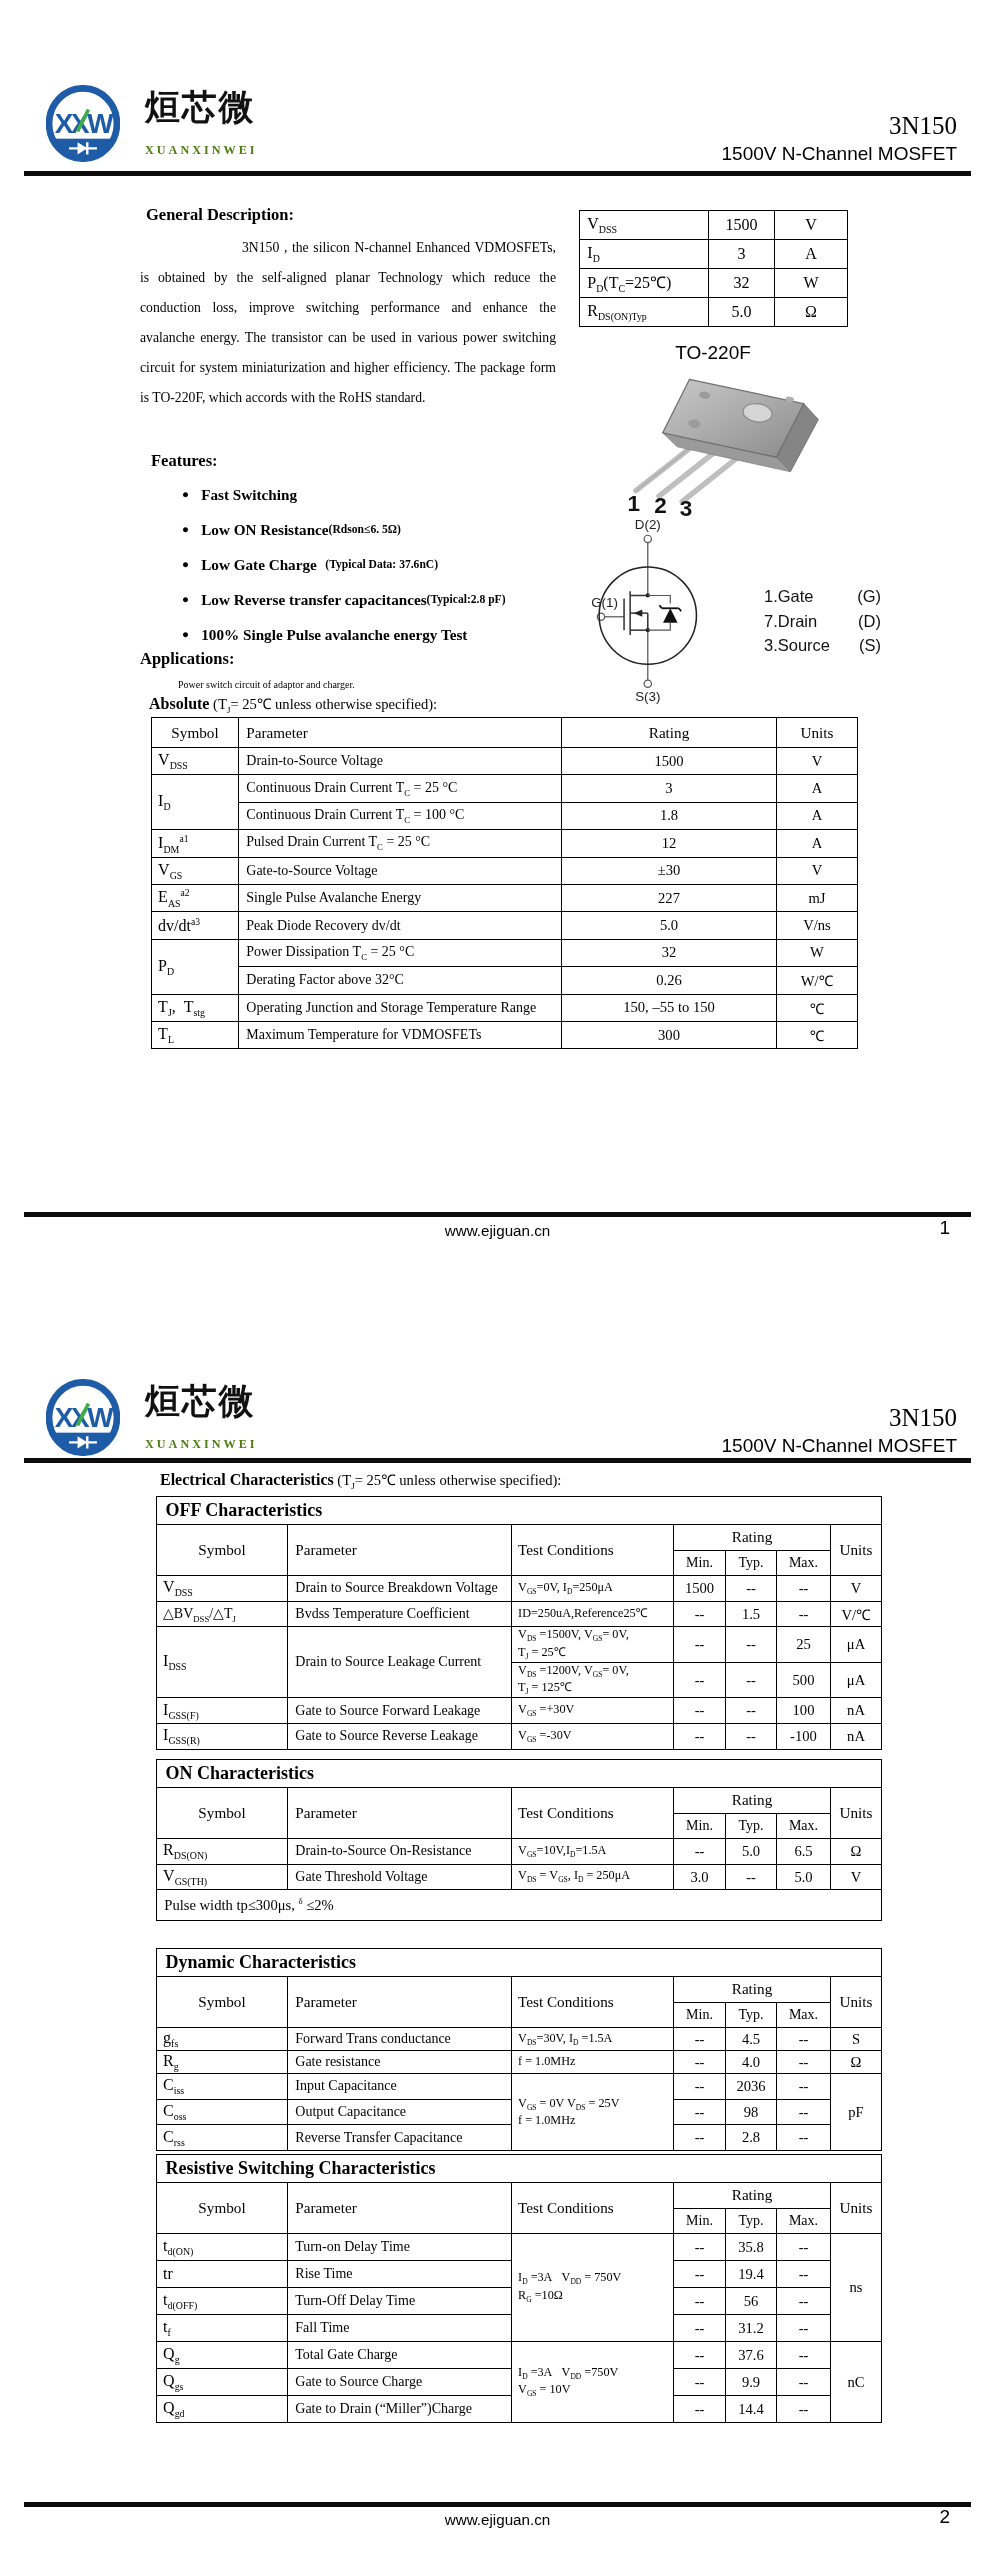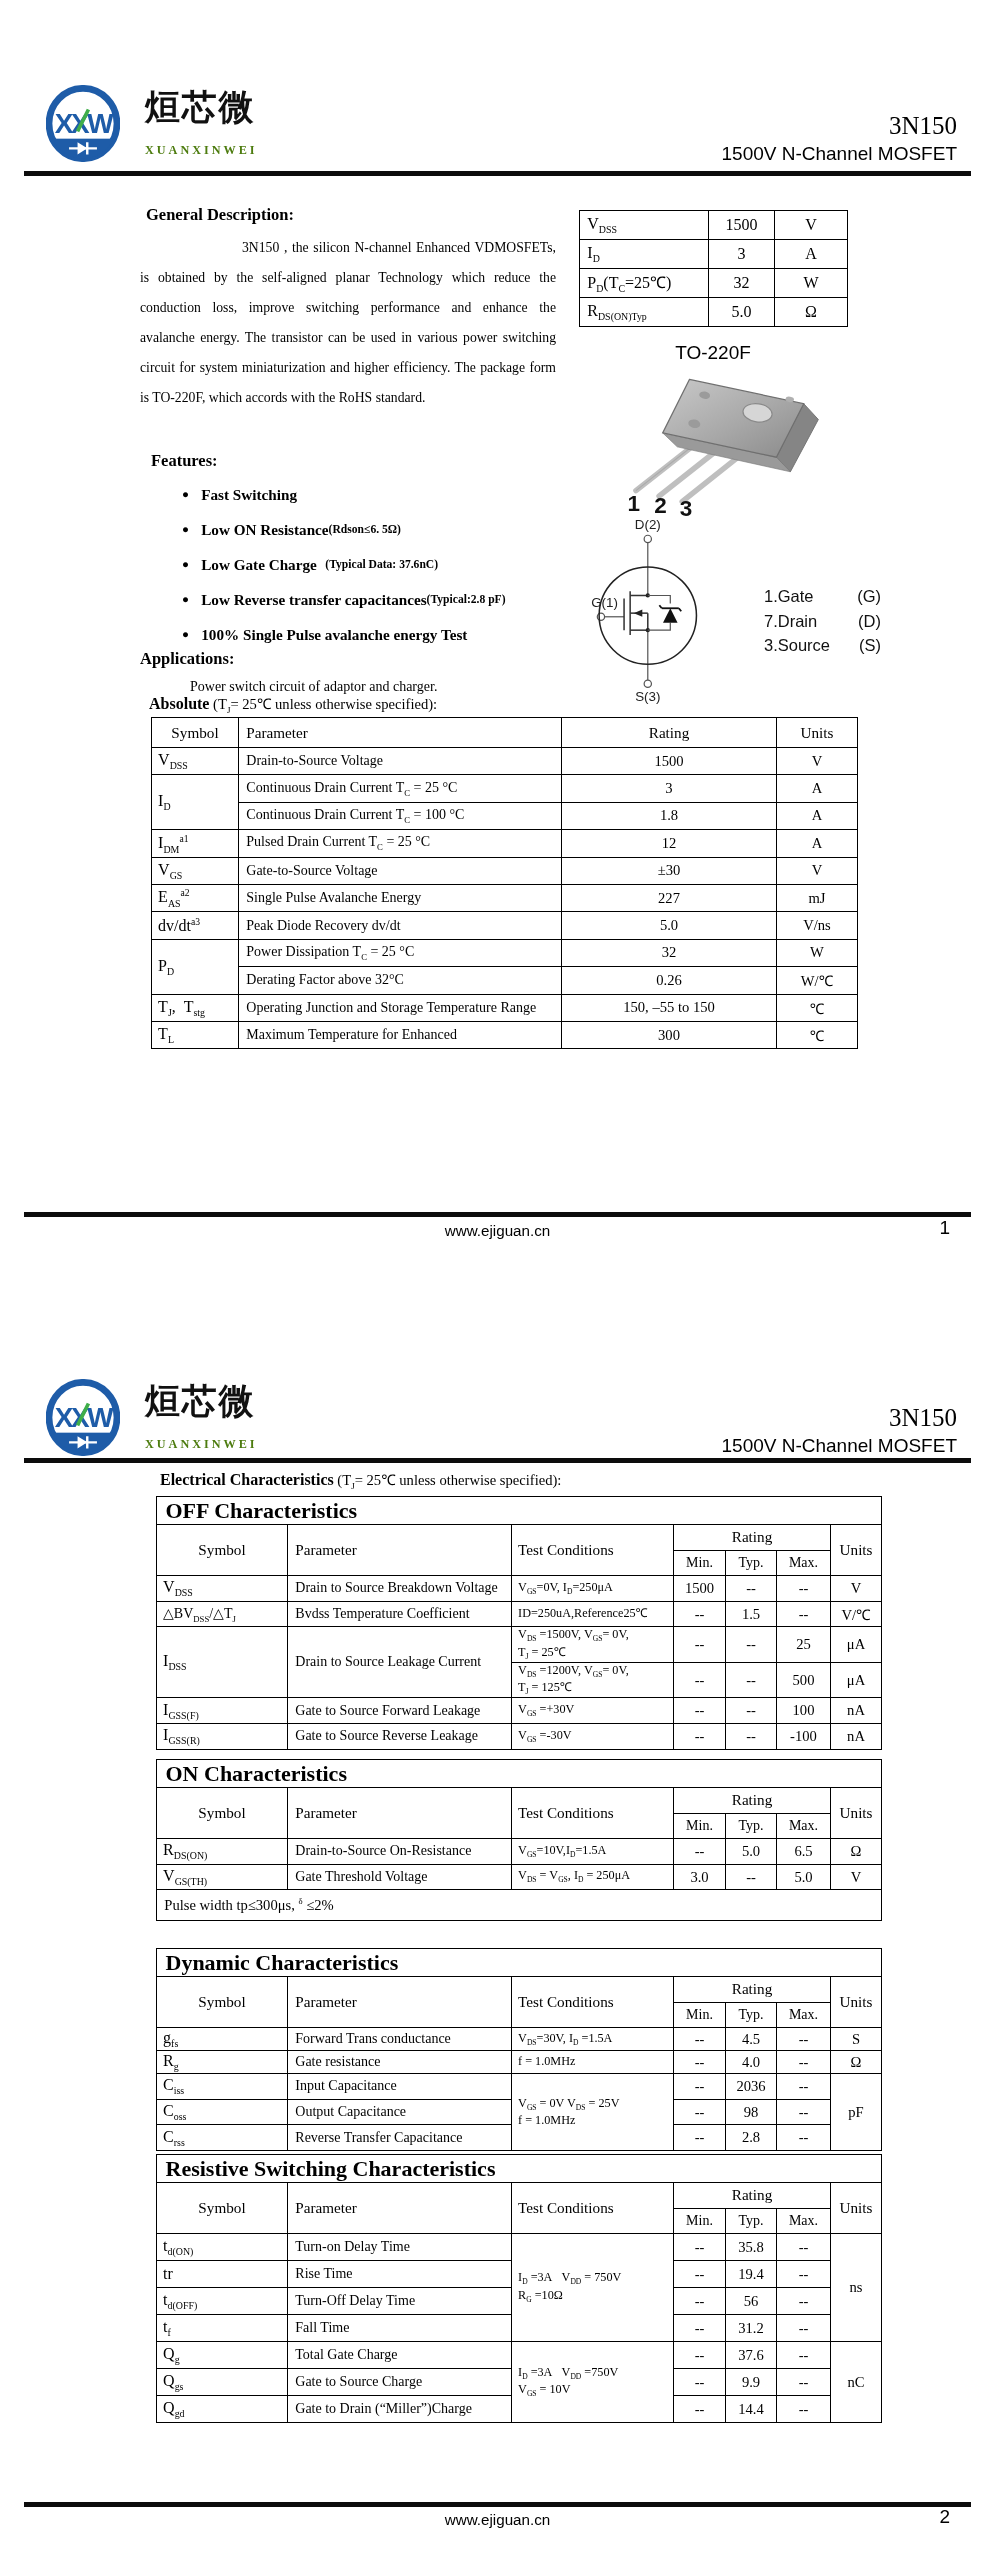--- a/index.html
+++ b/index.html
@@ -45,21 +45,21 @@
   .abs { position:absolute; left:151px; top:717px; width:706px; font-size:14.6px; border:1.8px solid #000; }
   .abs .ahead td { height:29px; font-size:15.2px; border-bottom:1.8px solid #000; }
   .abs tr { height:27.4px; }
   .abs .g > td { border-top:1.8px solid #000; }
   .abs .sub > td { border-top:0.6px solid #000; }
   .abs .sym { text-align:left; padding-left:6.1px; font-size:16px; }
   .abs .param { text-align:left; padding-left:7.3px; font-size:14px; }
 
   
   .spec { position:absolute; left:156px; width:726px; font-size:14.6px; border:1.8px solid #000; }
-  .spec .ttl td { font-size:22px; font-weight:bold; text-align:left; padding-left:8.5px; border-bottom:1.8px solid #000; }
+  .spec .ttl td { font-size:18px; font-weight:bold; text-align:left; padding-left:8.5px; border-bottom:1.8px solid #000; }
   .spec .ttl { height:28px; }
   .spec .hrow1 { height:25.6px; }
   .spec .hrow2 { height:25.6px; }
   .spec .hd { font-size:15.2px; }
   .spec .hrow2 td { font-size:14px; }
   .spec .sym { text-align:left; padding-left:6.1px; font-size:16px; }
   .spec .param { text-align:left; padding-left:7.3px; font-size:14px; }
   .spec .cond { text-align:left; padding-left:6.1px; font-size:12.2px; line-height:1.3; }
   .spec .thick > td { border-top:1.8px solid #000; }
   .spec .note td { text-align:left; padding-left:7.3px; font-size:14.6px; }
@@ -137,21 +137,21 @@
         <span class="note">(Typical:2.8 pF)</span>
       </li>
     <li class="feat">
         <span class="dot">●</span>
         <span>100% Single Pulse avalanche energy Test</span>
         <span class="note"></span>
       </li>
   </ul>
 
   <div class="h-serif" style="left:140px; top:649px;">Applications:</div>
-  <div class="bodytext" style="left:178px; top:679px; font-size:14px;margin-left:12px;">Power switch circuit of adaptor and charger.</div>
+  <div class="bodytext" style="left:178px; top:679px; font-size:10px;">Power switch circuit of adaptor and charger.</div>
 
   <table class="quick">
     <colgroup>
         <col style="width:129px">
         <col style="width:66px">
         <col style="width:73px">
       </colgroup>
     <tbody>
         <tr>
       <td class="p">V<sub>DSS</sub></td>
@@ -337,21 +337,21 @@
       <td>W/℃</td>
     </tr>
     <tr class="g">
       <td class="sym">T<sub>J</sub>,&nbsp;&nbsp;T<sub>stg</sub></td>
       <td class="param">Operating Junction and Storage Temperature Range</td>
       <td>150,  –55 to 150</td>
       <td>℃</td>
     </tr>
     <tr class="g">
       <td class="sym">T<sub>L</sub></td>
-      <td class="param">Maximum Temperature for Enhanced</td>
+      <td class="param">Maximum Temperature for VDMOSFETs</td>
       <td>300</td>
       <td>℃</td>
     </tr>
   </tbody>
     </table>
 
   <div class="rule" style="top:1212px;"></div>
   <div class="f-url" style="top:1222px;">www.ejiguan.cn</div>
   <div class="f-num" style="top:1217px;">1</div>
 </div>

